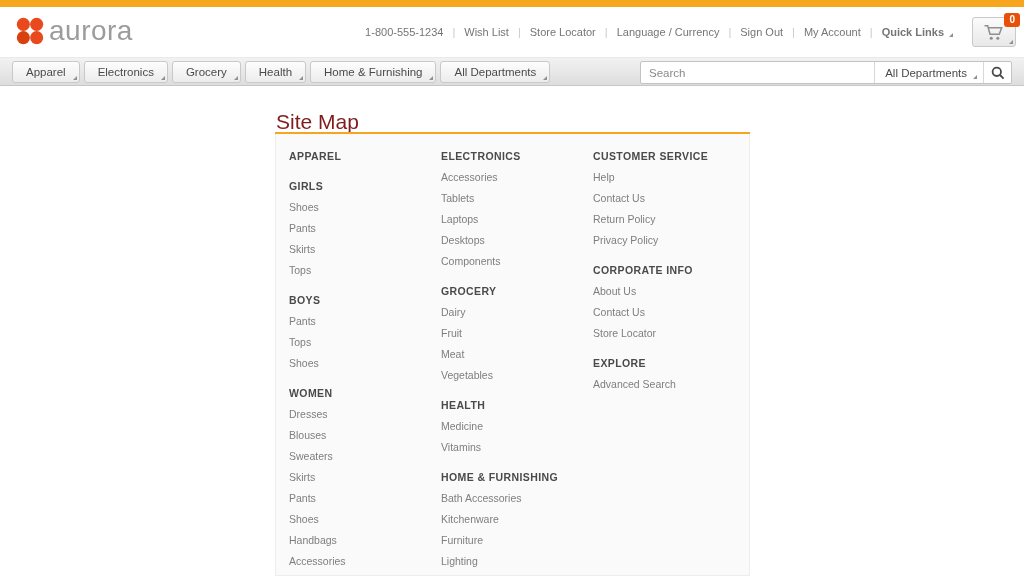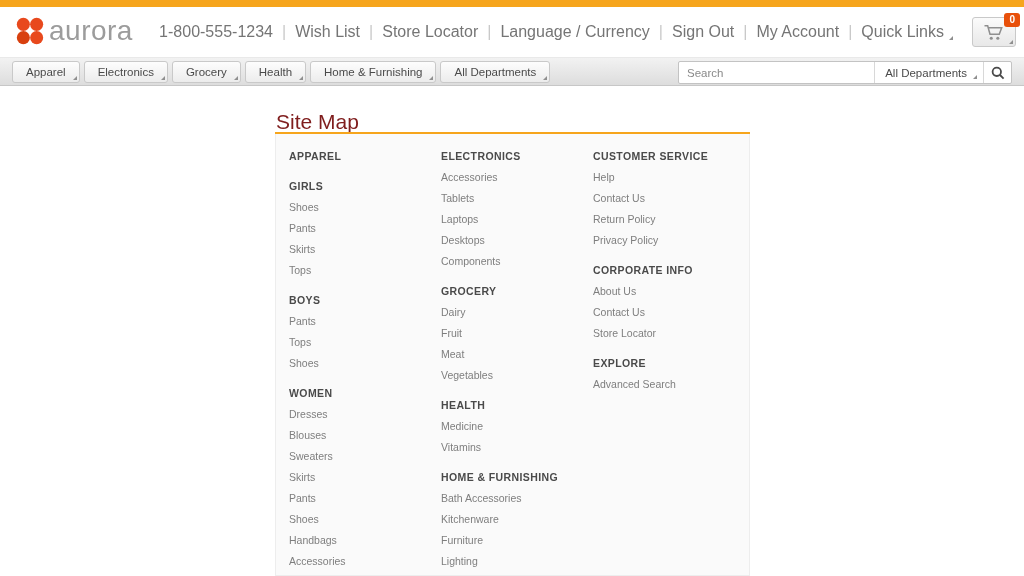--- a/index.html
+++ b/index.html
@@ -9,35 +9,35 @@
     background:#ffffff; font-family:"Liberation Sans", sans-serif;
     -webkit-font-smoothing:antialiased;
   }
   .top-bar { position:absolute; top:0; left:0; width:1024px; height:7px; background:var(--amber,#F6A51C); }
 
   
   .site-header { position:absolute; top:7px; left:0; width:1024px; height:50px; background:#fff; }
   .logo { position:absolute; left:16px; top:10px; display:flex; align-items:flex-end; gap:5px; cursor:pointer; }
   .logo-text { font-size:28px; color:#9C9C9C; letter-spacing:.5px; line-height:1; }
   .header-right { position:absolute; right:8px; top:0; height:50px; display:flex; align-items:center; }
-  .hlinks { display:flex; align-items:center; font-size:16px; color:#757575; white-space:nowrap; }
+  .hlinks { display:flex; align-items:center; font-size:11px; color:#757575; white-space:nowrap; }
   .hlinks .sep { color:#C9C9C9; }
   .hlinks .hlink { margin:8px 9px; cursor:pointer; }
   .hlinks .phone { margin-right:9px; }
-  .quick { position:relative; padding-right:9px; }
+  .quick { position:relative; padding-right:9px;font-weight:bold; }
   .itri { display:inline-block; width:0; height:0; border-left:4px solid transparent; border-bottom:4px solid #8F8F8F; position:absolute; right:0; bottom:1px; }
   .cart-btn { position:relative; width:44px; height:30px; margin-left:10px; background:linear-gradient(#FBFBFB,#E8E8E8); border:1px solid #C9C9C9; border-radius:3px; display:flex; align-items:center; justify-content:center; cursor:pointer; }
   .badge { position:absolute; top:-5px; right:-5px; background:var(--badge,#E8500A); color:#fff; font-size:10px; font-weight:bold; padding:1px 5px; border-radius:3px; line-height:12px; }
   .ctri { position:absolute; right:2px; bottom:2px; width:0; height:0; border-left:4px solid transparent; border-bottom:4px solid #8F8F8F; }
 
   
   .nav-bar { position:absolute; top:57px; left:0; width:1024px; height:29px; background:linear-gradient(#F2F2F2,#DDDDDD); border-top:1px solid #E9E9E9; border-bottom:1px solid #C7C7C7; }
   .tabs { position:absolute; left:12px; top:3px; display:flex; gap:4px; }
   .tab { position:relative; height:22px; display:flex; align-items:center; padding:0 13px; background:linear-gradient(#FDFDFD,#ECECEC); border:1px solid #C9C9C9; border-radius:3px; font-size:11.5px; color:#4A4A4A; cursor:pointer; white-space:nowrap; }
-  .search { position:absolute; right:12px; top:3px; width:334px; height:23px; background:#fff; border:1px solid #C3C3C3; border-radius:2px; display:flex; align-items:stretch; }
+  .search { position:absolute; right:12px; top:3px; width:372px; height:23px; background:#fff; border:1px solid #C3C3C3; border-radius:2px; display:flex; align-items:stretch; }
   .search input { flex:1; min-width:0; border:none; outline:none; padding:0 8px; font-size:11.5px; color:#555; background:transparent; font-family:inherit; }
   .search input::placeholder { color:#8A8A8A; opacity:1; }
   .scope { position:relative; display:flex; align-items:center; padding:0 16px 0 10px; border-left:1px solid #D8D8D8; font-size:11.5px; color:#4A4A4A; cursor:pointer; white-space:nowrap; }
   .scope .itri { right:6px; bottom:4px; }
   .search-btn { width:28px; display:flex; align-items:center; justify-content:center; border-left:1px solid #D8D8D8; cursor:pointer; }
 
   
   .page-title { position:absolute; left:276px; top:110px; font-size:21px; color:#7f1d1d; }
   .title-rule { position:absolute; left:275px; top:132px; width:475px; height:2px; background:var(--amber,#F6A51C); }
   .panel { position:absolute; left:275px; top:134px; width:475px; height:442px; background:#FAFAFA; border:1px solid #EDEDED; border-top:none; display:flex; padding:2px 0 0 13px; }

